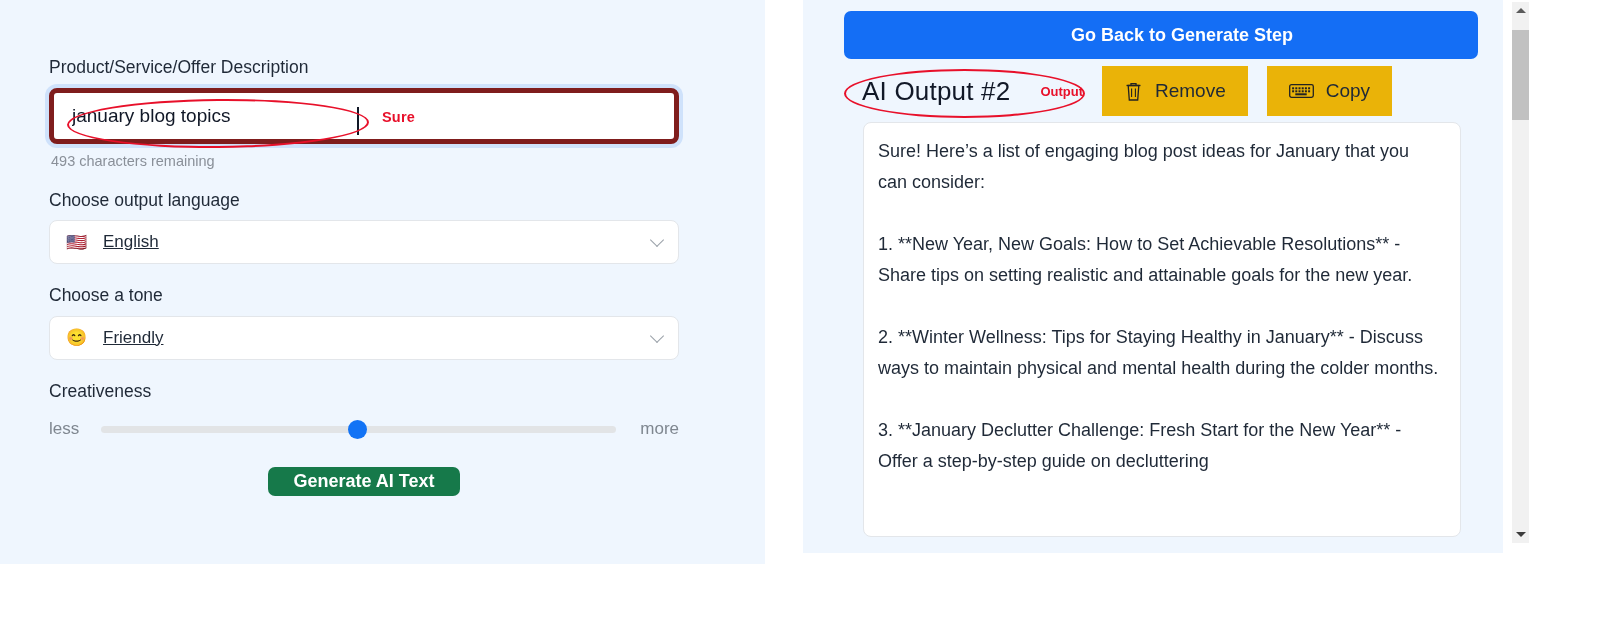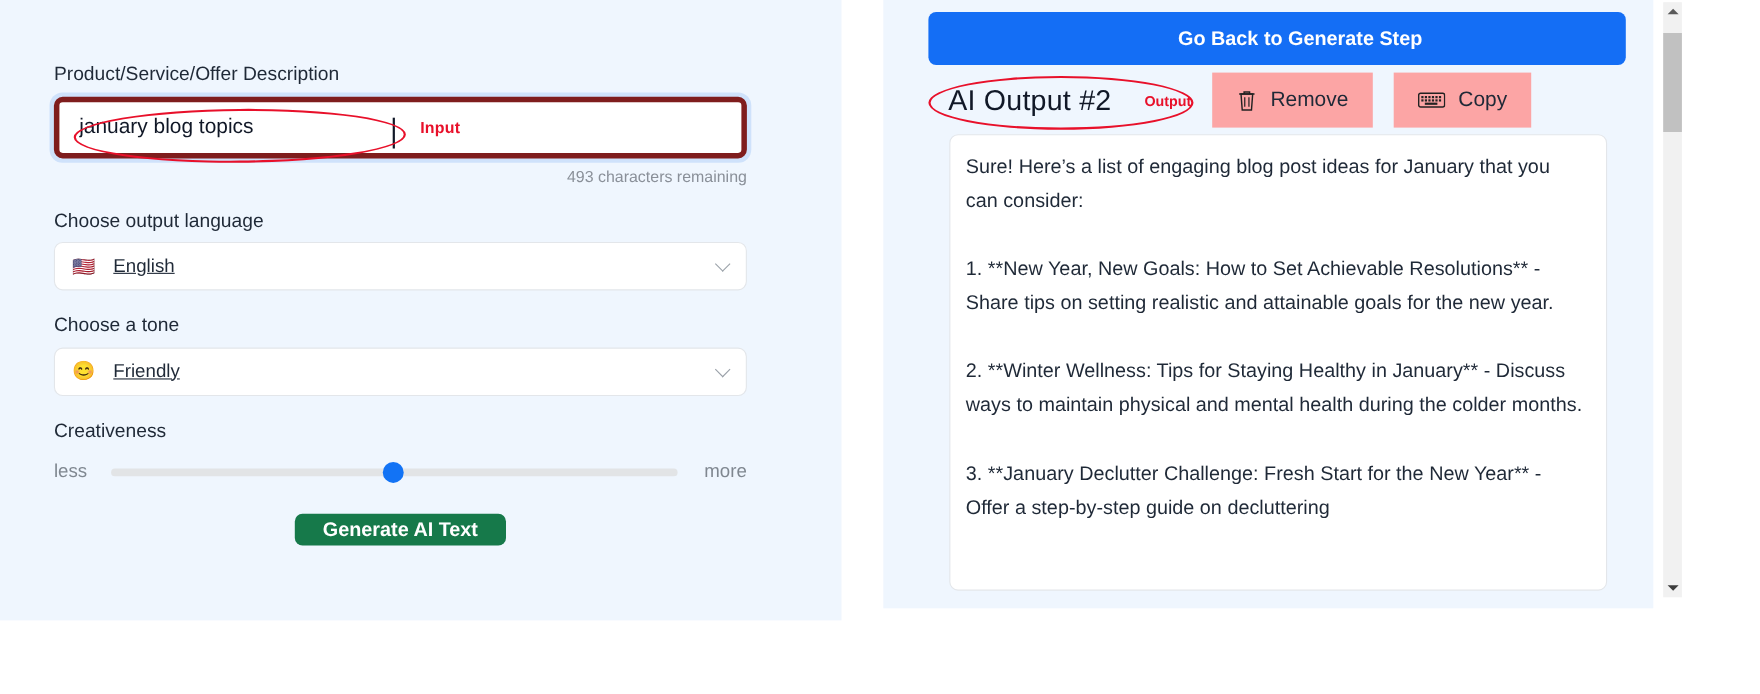--- a/index.html
+++ b/index.html
@@ -89,21 +89,20 @@
     font-size: 14.5px;
     font-weight: bold;
     color: #e8102a;
     letter-spacing: .2px;
   }
 
   #chars-remaining {
     font-size: 14.5px;
     color: #8a9099;
     margin: 9px 0 0 2px;
-    text-align: right;
   }
 
   
   .select-box {
     height: 44px;
     background: #ffffff;
     border: 1px solid #e3e6ea;
     border-radius: 8px;
     display: flex;
     align-items: center;
@@ -243,21 +242,21 @@
   }
   #output-annot-label {
     font-size: 13px;
     font-weight: bold;
     color: #e8102a;
     margin-left: 30px;
   }
   .hdr-action {
     display: flex;
     align-items: center;
-    background: #fca5a5;
+    background: #eab308;
     height: 50px;
     padding: 0 22px;
     cursor: pointer;
   }
   #remove-action { margin-left: 19px; }
   #copy-action { margin-left: 19px; }
   .hdr-action-label {
     font-size: 19px;
     color: #1f2937;
     margin-left: 12px;
@@ -330,21 +329,21 @@
 
 <div id="left-panel">
   <div id="left-inner">
 
     <div class="field-label">Product/Service/Offer Description</div>
 
     <div id="desc-input-wrap">
       <input id="desc-input" type="text" value="january blog topics" style="">
       <div id="desc-caret"></div>
       <div id="desc-annot-circle"></div>
-      <div id="input-annot-label">Input</div>
+      <div id="input-annot-label">Sure</div>
     </div>
 
     <div id="chars-remaining">493 characters remaining</div>
 
     <div class="field-label gap-lbl">Choose output language</div>
     <div class="select-box">
       <span class="select-emoji">🇺🇸</span>
       <span class="select-value">English</span>
       <span class="chevron"></span>
     </div>

